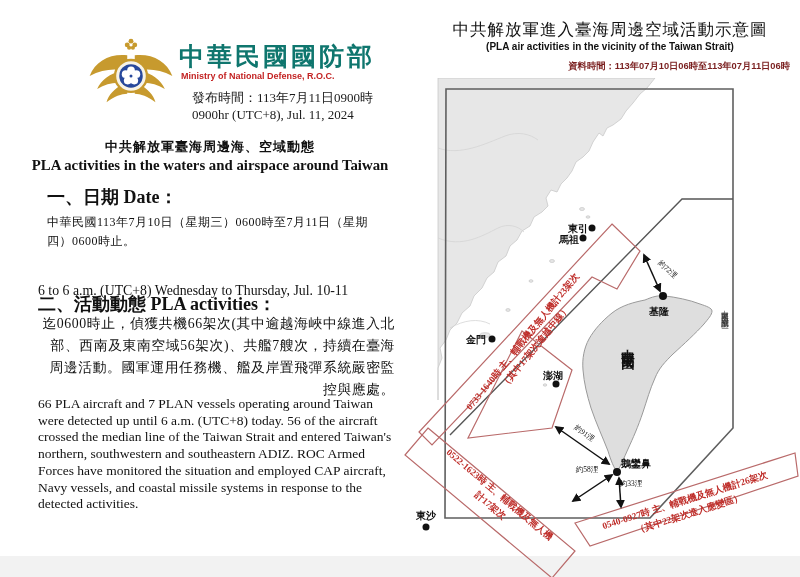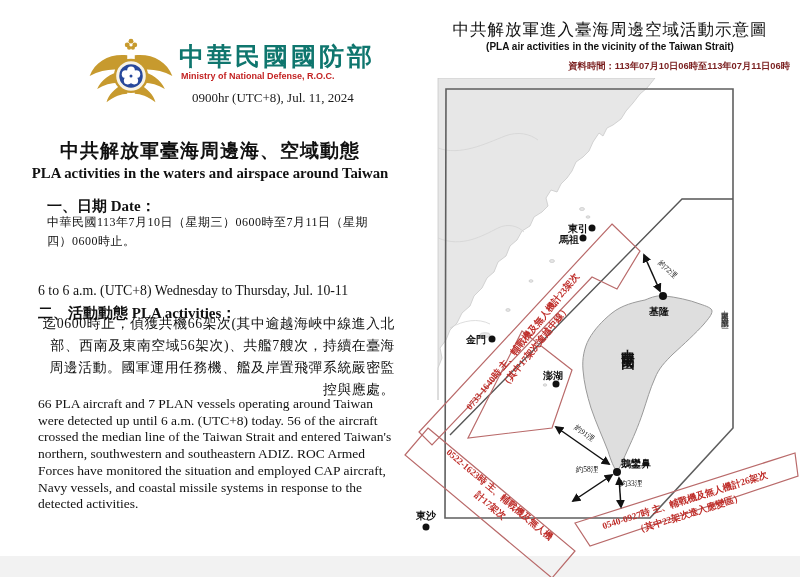--- a/index.html
+++ b/index.html
@@ -6,23 +6,23 @@
   body{width:800px;height:577px;position:relative;background:#ffffff;overflow:hidden;
        font-family:"Liberation Serif", serif;color:#111;}
   .abs{position:absolute;}
   .page-bottom-strip{left:0;top:556px;width:800px;height:21px;background:#f2f2f2;}
   
   .ministry-zh{left:179px;top:40px;font-size:25px;font-weight:bold;letter-spacing:3px;color:#0f766e;}
   .ministry-en{left:181px;top:71px;font-size:9px;font-weight:bold;color:#c32222;
                font-family:"Liberation Sans",sans-serif;}
   .release-block{left:192px;top:90px;font-size:13px;line-height:1.3;color:#1a1a1a;}
   .doc-title{left:28px;top:138px;width:364px;text-align:center;font-weight:bold;}
-  .doc-title .zh{font-size:19px;letter-spacing:1px;}
+  .doc-title .zh{font-size:13px;letter-spacing:1px;}
   .doc-title .en{font-size:14.8px;margin-top:1px;}
-  .sec-head{font-size:15px;font-weight:bold;margin-top:12px;}
+  .sec-head{font-size:18px;font-weight:bold;}
   .s1-head{left:47px;top:185px;}
   .s1-zh{left:47px;top:213px;width:346px;font-size:12px;line-height:1.62;letter-spacing:.5px;}
   .s1-en{left:38px;top:283px;font-size:13.8px;}
   .s2-head{left:38px;top:292px;}
   .s2-zh{left:38px;top:313px;width:357px;font-size:13.8px;line-height:1.6;letter-spacing:.6px;text-align:right;}
   .s2-en{left:38px;top:396px;width:355px;font-size:13.5px;line-height:1.24;}
   
   .map-title-zh{left:428px;top:19px;width:364px;text-align:center;font-size:16.5px;
                 font-weight:normal;letter-spacing:1px;}
   .map-title-en{left:428px;top:41px;width:364px;text-align:center;font-size:10px;font-weight:bold;
@@ -66,20 +66,21 @@
     <circle cx="44.3" cy="50.1" r="4.1" fill="#fff"></circle>
     <circle cx="50" cy="52" r="3" fill="#fff"></circle>
       <circle cx="50" cy="52" r="1.6" fill="#27489c"></circle>
   </g>
 </svg>
 
 <div class="abs ministry-zh">中華民國國防部</div>
 <div class="abs ministry-en">Ministry of National Defense, R.O.C.</div>
 
 <div class="abs release-block">
+  <div>發布時間：113年7月11日0900時</div>
   <div>0900hr (UTC+8), Jul. 11, 2024</div>
 </div>
 
 <div class="abs doc-title">
   <div class="zh">中共解放軍臺海周邊海、空域動態</div>
   <div class="en">PLA activities in the waters and airspace around Taiwan</div>
 </div>
 
 <div class="abs sec-head s1-head">一、日期 Date：</div>
 <div class="abs s1-zh">中華民國113年7月10日（星期三）0600時至7月11日（星期四）0600時止。</div>

